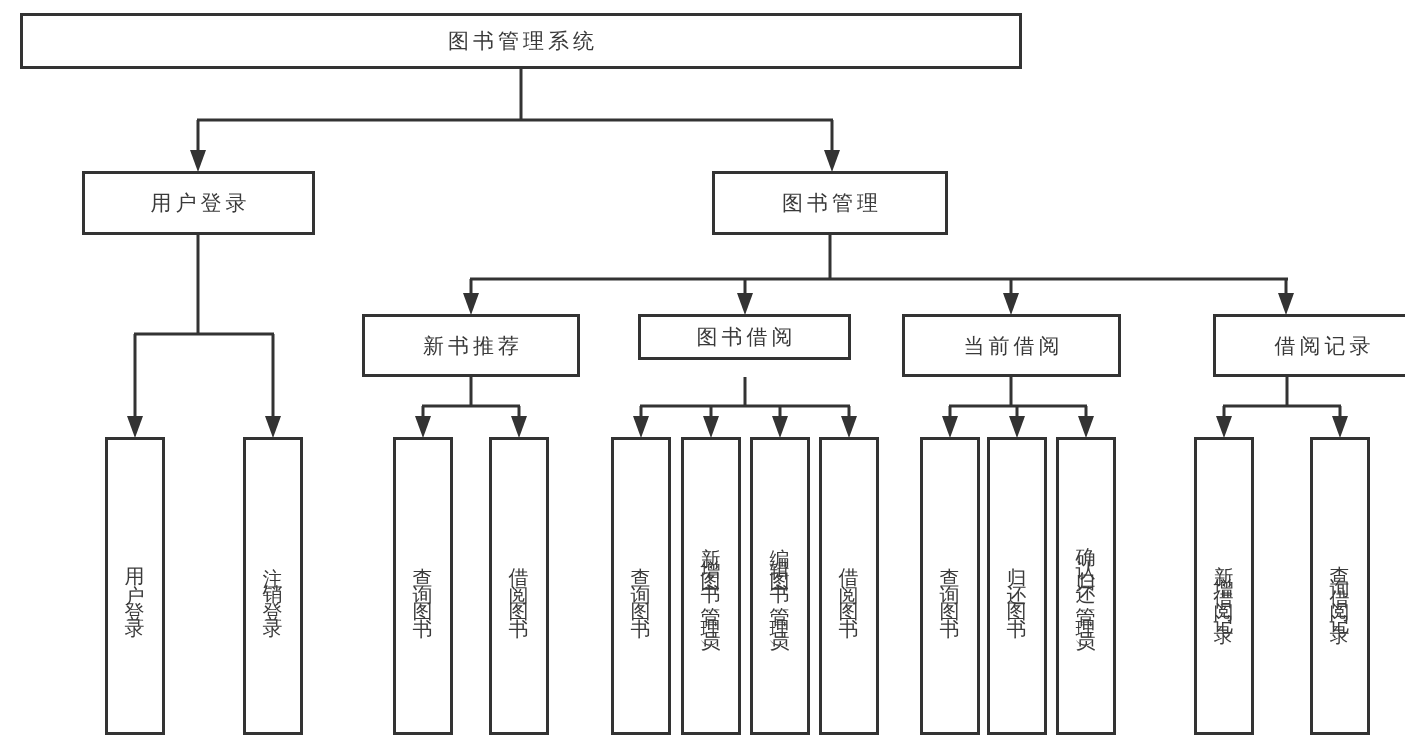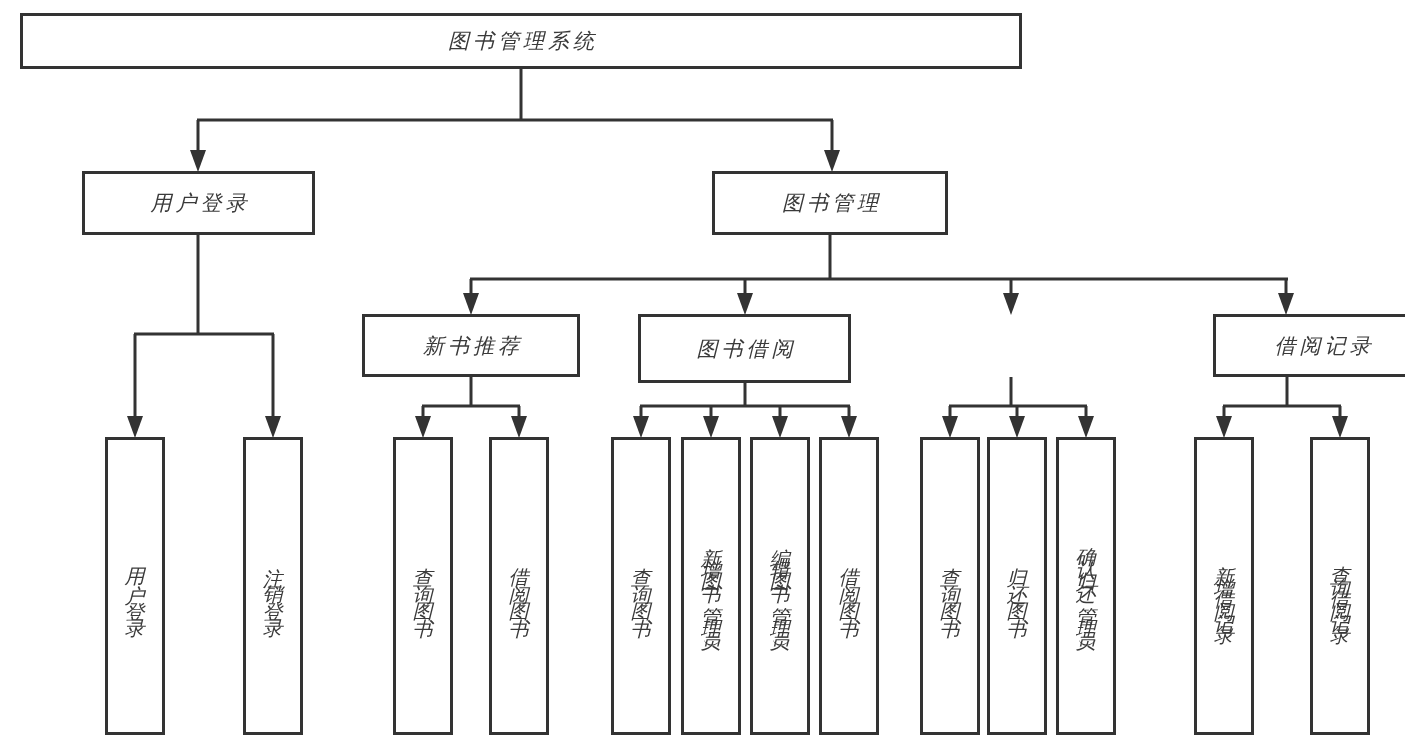--- a/index.html
+++ b/index.html
@@ -3,21 +3,20 @@
 <meta charset="utf-8">
 <style>
   html, body { margin: 0; padding: 0; background: #ffffff; }
   .canvas {
     position: relative;
     width: 1405px;
     height: 747px;
     background: #ffffff;
     font-family: "Liberation Sans", sans-serif;
     overflow: hidden;
-    font-style: italic;
   }
   .wires { position: absolute; left: 0; top: 0; }
   .wires line { stroke: #333333; stroke-width: 3; }
   .wires polygon { fill: #333333; }
   .node {
     position: absolute;
     box-sizing: border-box;
     border: 3px solid #333333;
     background: #ffffff;
     display: flex;
@@ -134,22 +133,25 @@
   <div class="node" style="left:82px; top:171px; width:233px; height:64px;">
     <span>用户登录</span>
   </div>
   <div class="node" style="left:712px; top:171px; width:236px; height:64px;">
     <span>图书管理</span>
   </div>
 
   <div class="node" style="left:362px; top:314px; width:218px; height:63px;">
     <span>新书推荐</span>
   </div>
-  <div class="node" style="left:638px; top:314px; width:213px; height:69px;">
+  <div class="node" style="left:638px; top:314px; width:213px; height:46px;">
     <span>图书借阅</span>
+  </div>
+  <div class="node" style="left:902px; top:314px; width:219px; height:63px;">
+    <span>当前借阅</span>
   </div>
   <div class="node" style="left:1178px; top:314px; width:219px; height:63px;margin-left:35px;">
     <span>借阅记录</span>
   </div>
 
   <div class="leaf" style="left:105px;">
     <span class="vtext wide">用户登录</span>
   </div>
   <div class="leaf" style="left:243px;">
     <span class="vtext wide">注销登录</span>

